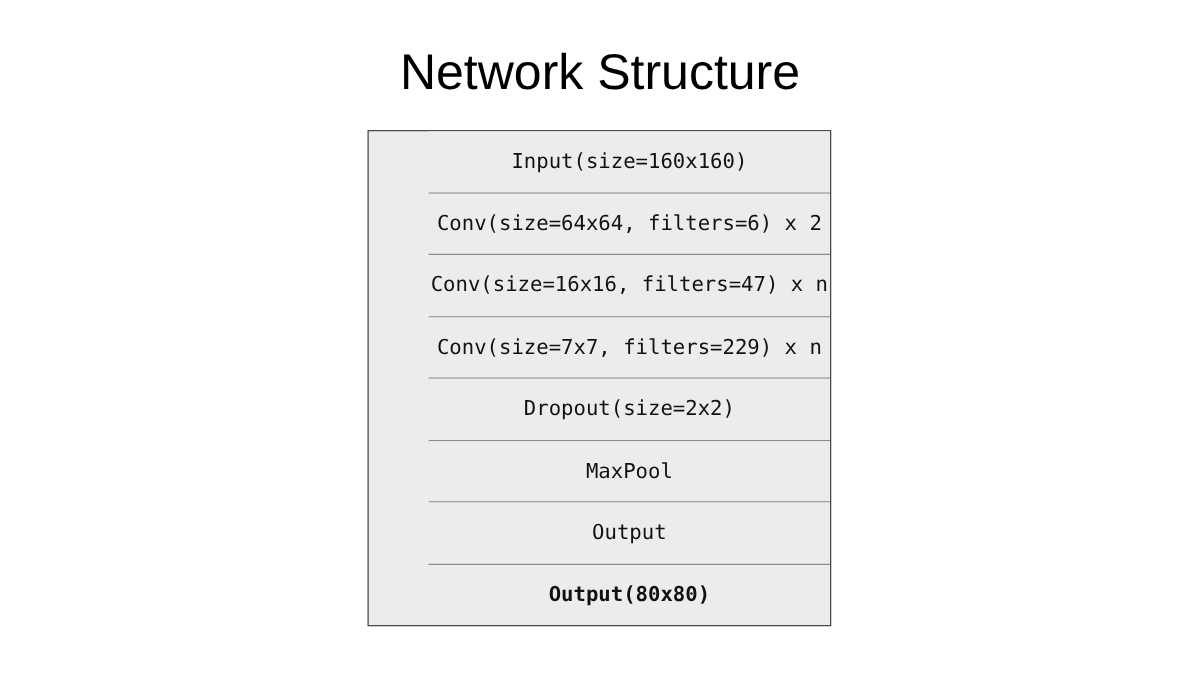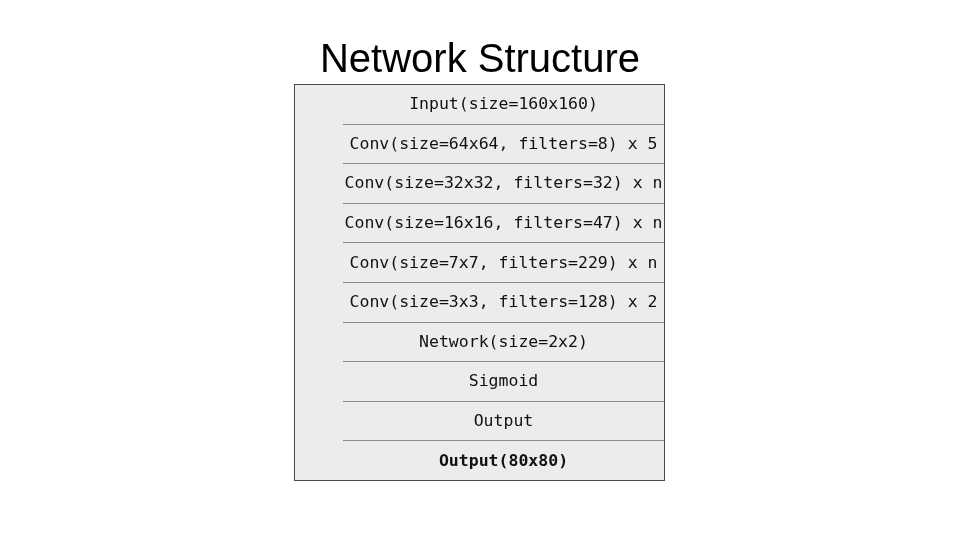--- a/index.html
+++ b/index.html
@@ -29,21 +29,21 @@
     font-size: 40px;
     font-weight: 400;
     line-height: 48px;
     color: #000000;
     letter-spacing: 0px;
     white-space: nowrap;
   }
   .network-table {
     position: absolute;
     left: 294px;
-    top: 84px;
+    top: 104px;
     width: 371px;
     height: 397px;
     box-sizing: border-box;
     border: 1.5px solid #4a4a4a;
     background: #ececec;
     display: flex;
     flex-direction: column;
     padding-left: 48px;
   }
   .layer-row {
@@ -77,45 +77,39 @@
 
   <div class="slide-title">Network Structure</div>
 
   <div class="network-table">
 
     <div class="layer-row">
       <span class="layer-label">Input(size=160x160)</span>
     </div>
 
     <div class="layer-row">
-      <span class="layer-label">Conv(size=64x64, filters=8) x 5</span>
+      <span class="layer-label">Conv(size=64x64, filters=6) x 2</span>
     </div>
 
-    <div class="layer-row">
-      <span class="layer-label">Conv(size=32x32, filters=32) x n</span>
-    </div>
 
     <div class="layer-row">
       <span class="layer-label">Conv(size=16x16, filters=47) x n</span>
     </div>
 
     <div class="layer-row">
       <span class="layer-label">Conv(size=7x7, filters=229) x n</span>
     </div>
 
+
     <div class="layer-row">
-      <span class="layer-label">Conv(size=3x3, filters=128) x 2</span>
+      <span class="layer-label">Dropout(size=2x2)</span>
     </div>
 
     <div class="layer-row">
-      <span class="layer-label">Network(size=2x2)</span>
-    </div>
-
-    <div class="layer-row">
-      <span class="layer-label">Sigmoid</span>
+      <span class="layer-label">MaxPool</span>
     </div>
 
     <div class="layer-row">
       <span class="layer-label">Output</span>
     </div>
 
     <div class="layer-row">
       <span class="layer-label">Output(80x80)</span>
     </div>
 

